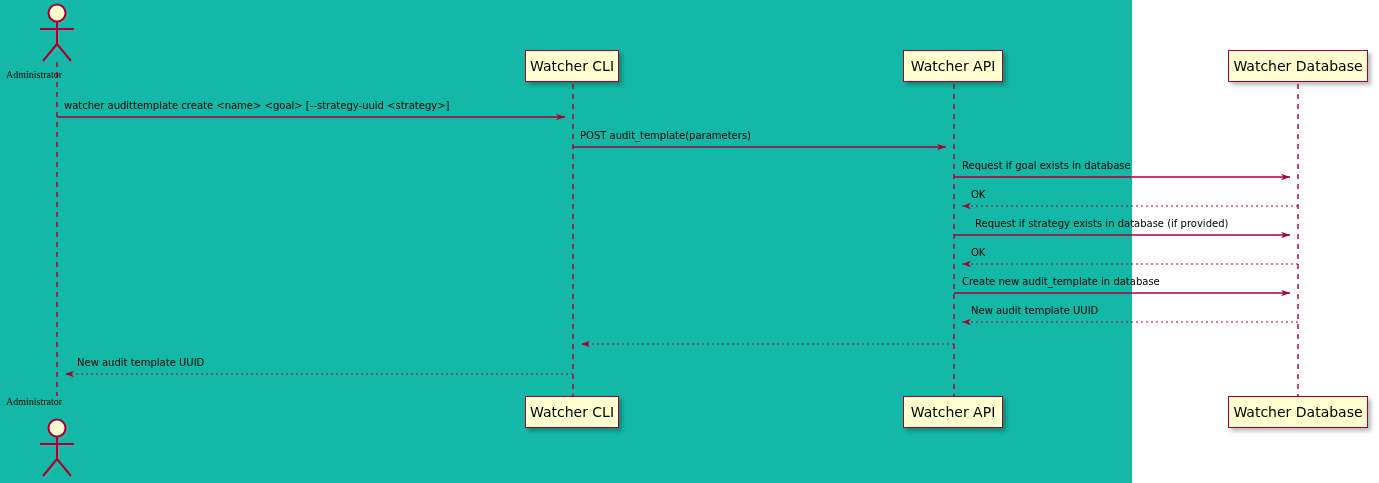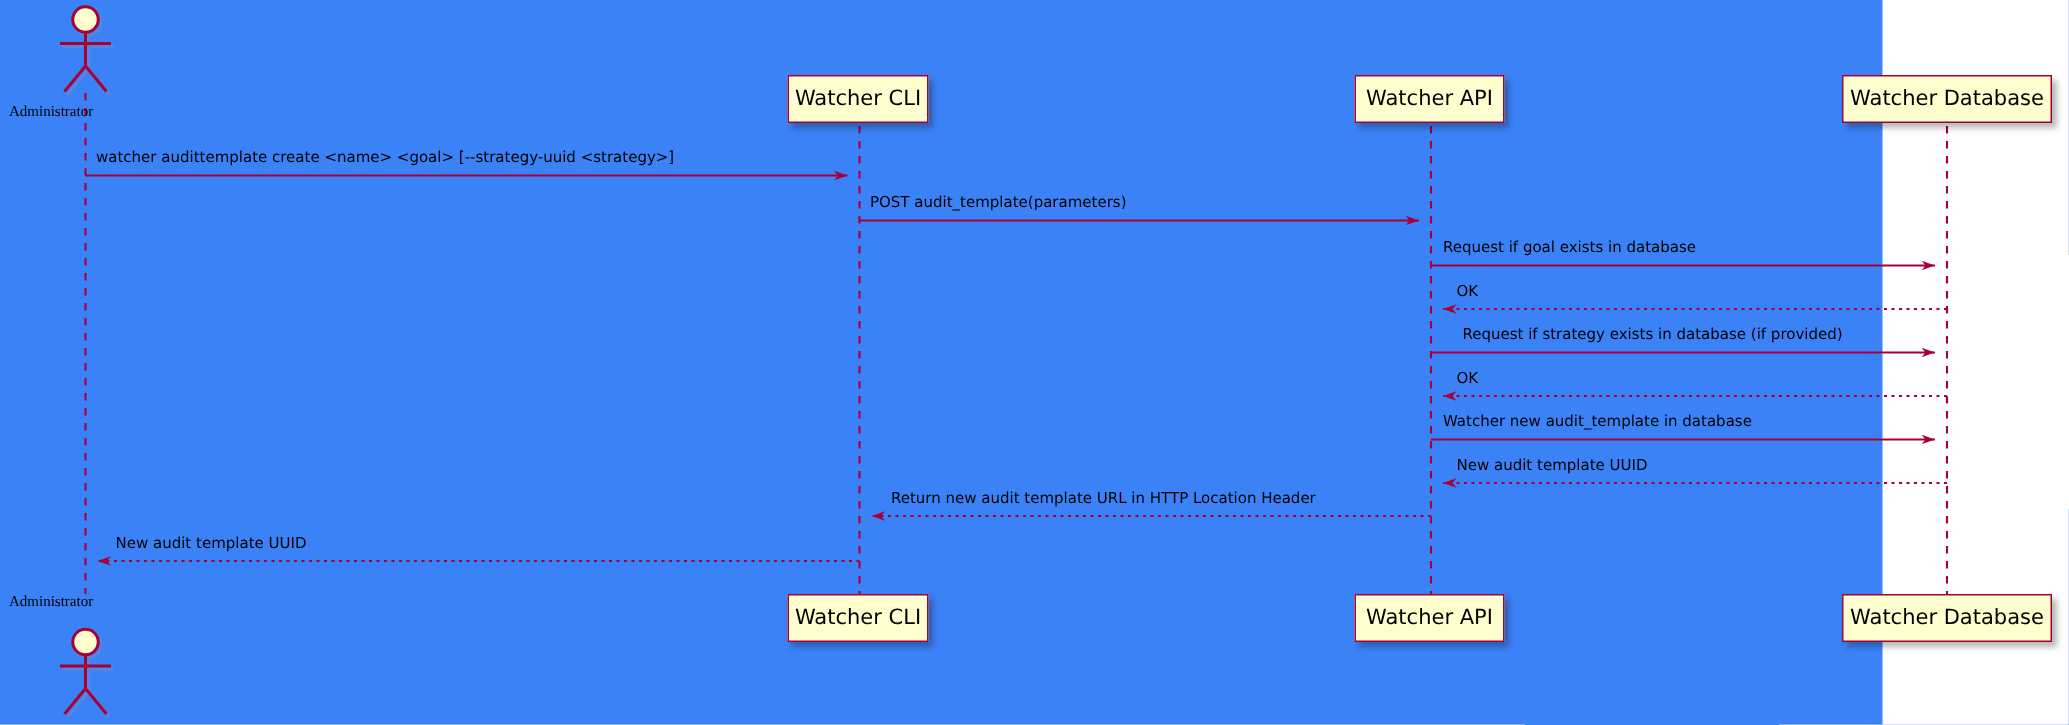--- a/index.html
+++ b/index.html
@@ -8,23 +8,23 @@
     background: #ffffff;
   }
   body {
     font-family: "DejaVu Sans", sans-serif;
     width: 1379px;
     height: 483px;
     overflow: hidden;
   }
   #diagram {
     position: relative;
-    width: 1255px;
+    width: 1132px;
     height: 483px;
-    background: #3b82f6;
+    background: #14b8a6;
     text-align: right;
   }
   #diagram svg {
     position: absolute;
     top: 0;
     left: 0;
   }
   .participant-box {
     position: absolute;
     box-sizing: border-box;
@@ -166,18 +166,17 @@
 
   <div class="actor-label" style="left:6px; top:69px;">Administrator</div>
   <div class="actor-label" style="left:6px; top:396px;">Administrator</div>
 
   <div class="msg-label" style="left:64px; top:100px;">watcher audittemplate create &lt;name&gt; &lt;goal&gt; [--strategy-uuid &lt;strategy&gt;]</div>
   <div class="msg-label" style="left:962px; top:160px;">Request if goal exists in database</div>
   <div class="msg-label" style="left:580px; top:130px;">POST audit_template(parameters)</div>
   <div class="msg-label" style="left:971px; top:189px;">OK</div>
   <div class="msg-label" style="left:962px; top:218px;margin-left:13px;">Request if strategy exists in database (if provided)</div>
   <div class="msg-label" style="left:971px; top:247px;">OK</div>
-  <div class="msg-label" style="left:962px; top:276px;">Watcher new audit_template in database</div>
+  <div class="msg-label" style="left:962px; top:276px;">Create new audit_template in database</div>
   <div class="msg-label" style="left:971px; top:305px;">New audit template UUID</div>
-  <div class="msg-label" style="left:594px; top:327px;">Return new audit template URL in HTTP Location Header</div>
   <div class="msg-label" style="left:77px; top:357px;">New audit template UUID</div>
 
 </div>
 
 </body></html>

